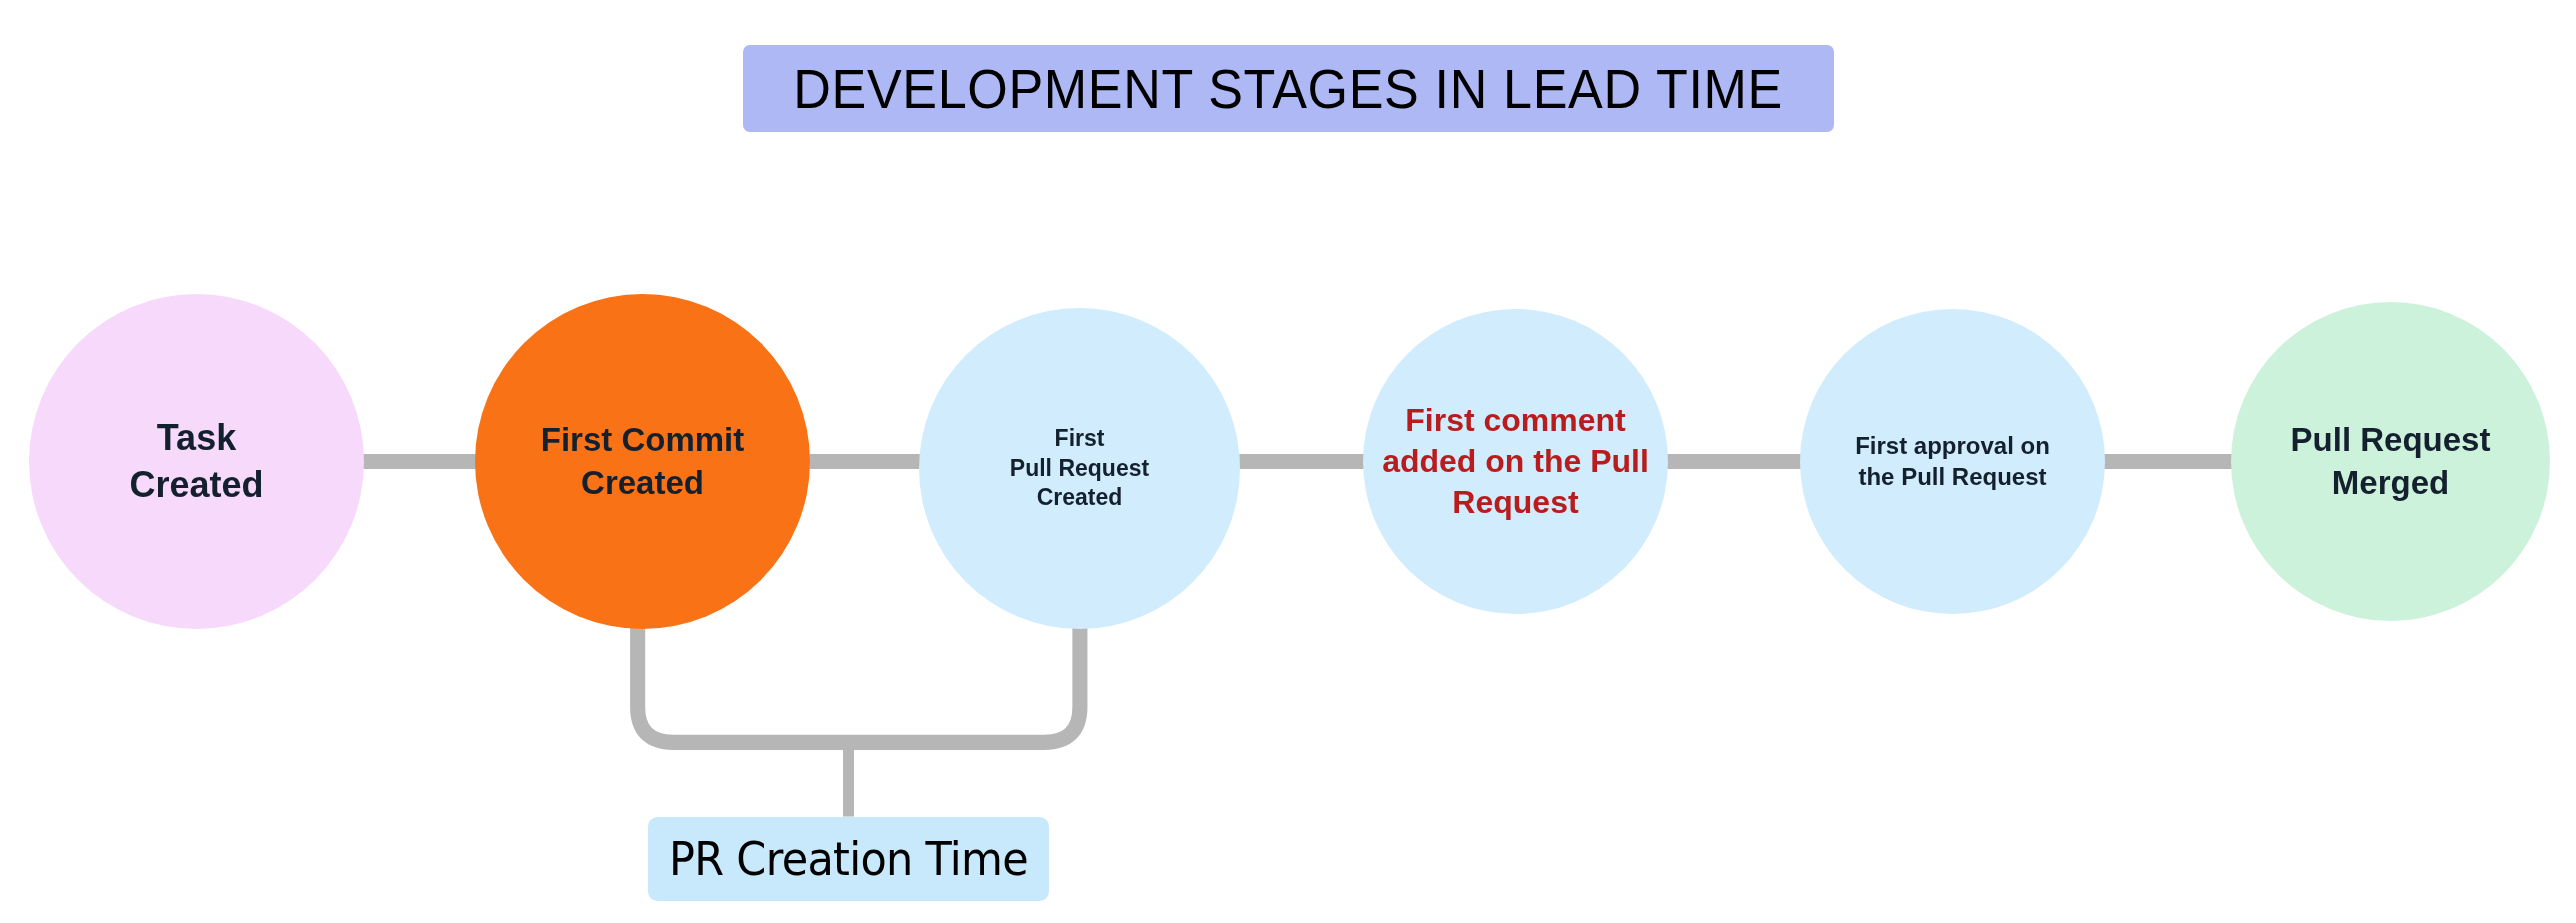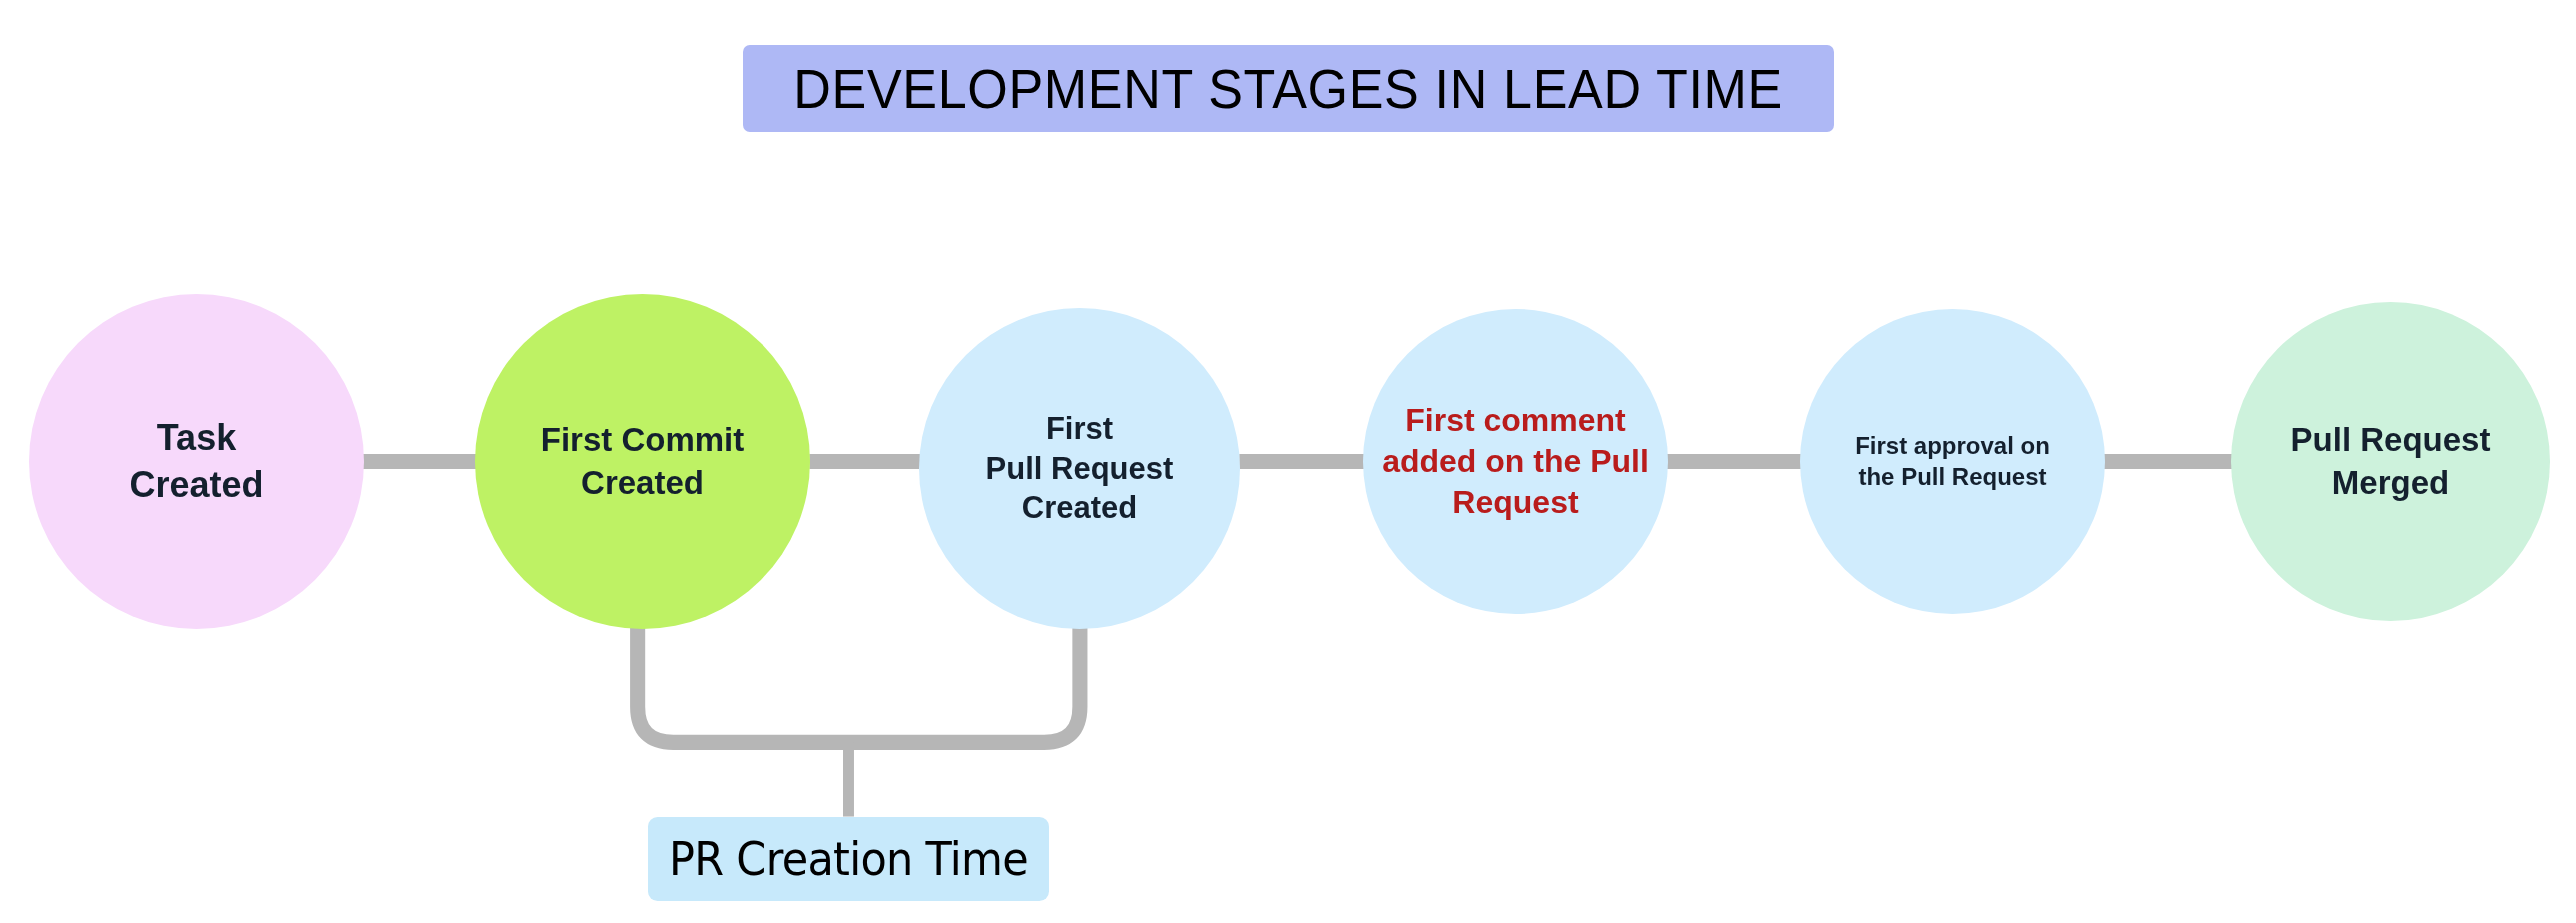--- a/index.html
+++ b/index.html
@@ -122,26 +122,26 @@
         <path d="M 928 912 L 928 1029 Q 928 1081 980 1081 L 1520 1081 Q 1572 1081 1572 1029 L 1572 912" fill="none" stroke="#b6b6b6" stroke-width="22" stroke-linecap="butt"></path>
         <line x1="1235" x2="1235" y1="1081" y2="1189" stroke="#b6b6b6" stroke-width="16"></line>
       </g>
   </svg>
 
   <div id="nodes">
       <div class="node" style="left: 29px; top: 294px; width: 335px; height: 335px; background: rgb(247, 217, 251); justify-content: center;">
         <span class="node-label" style="font-size: 36px; color: rgb(20, 32, 46);">Task
 Created</span>
       </div>
-      <div class="node" style="left: 475px; top: 294px; width: 335px; height: 335px; background: #bef264;">
+      <div class="node" style="left: 475px; top: 294px; width: 335px; height: 335px; background: #f97316;">
         <span class="node-label" style="font-size: 33px; color: rgb(20, 32, 46);">First Commit
 Created</span>
       </div>
       <div class="node" style="left: 919px; top: 308px; width: 321px; height: 321px; background: rgb(208, 236, 253);">
-        <span class="node-label" style="font-size: 31px; color: rgb(20, 32, 46);">First
+        <span class="node-label" style="font-size: 23px; color: rgb(20, 32, 46);">First
 Pull Request
 Created</span>
       </div>
       <div class="node" style="left: 1363px; top: 309px; width: 305px; height: 305px; background: rgb(208, 236, 253);">
         <span class="node-label" style="font-size: 32px; color: #b91c1c;">First comment
 added on the Pull
 Request</span>
       </div>
       <div class="node" style="left: 1800px; top: 309px; width: 305px; height: 305px; background: rgb(208, 236, 253);">
         <span class="node-label" style="font-size: 24px; color: rgb(20, 32, 46);">First approval on

